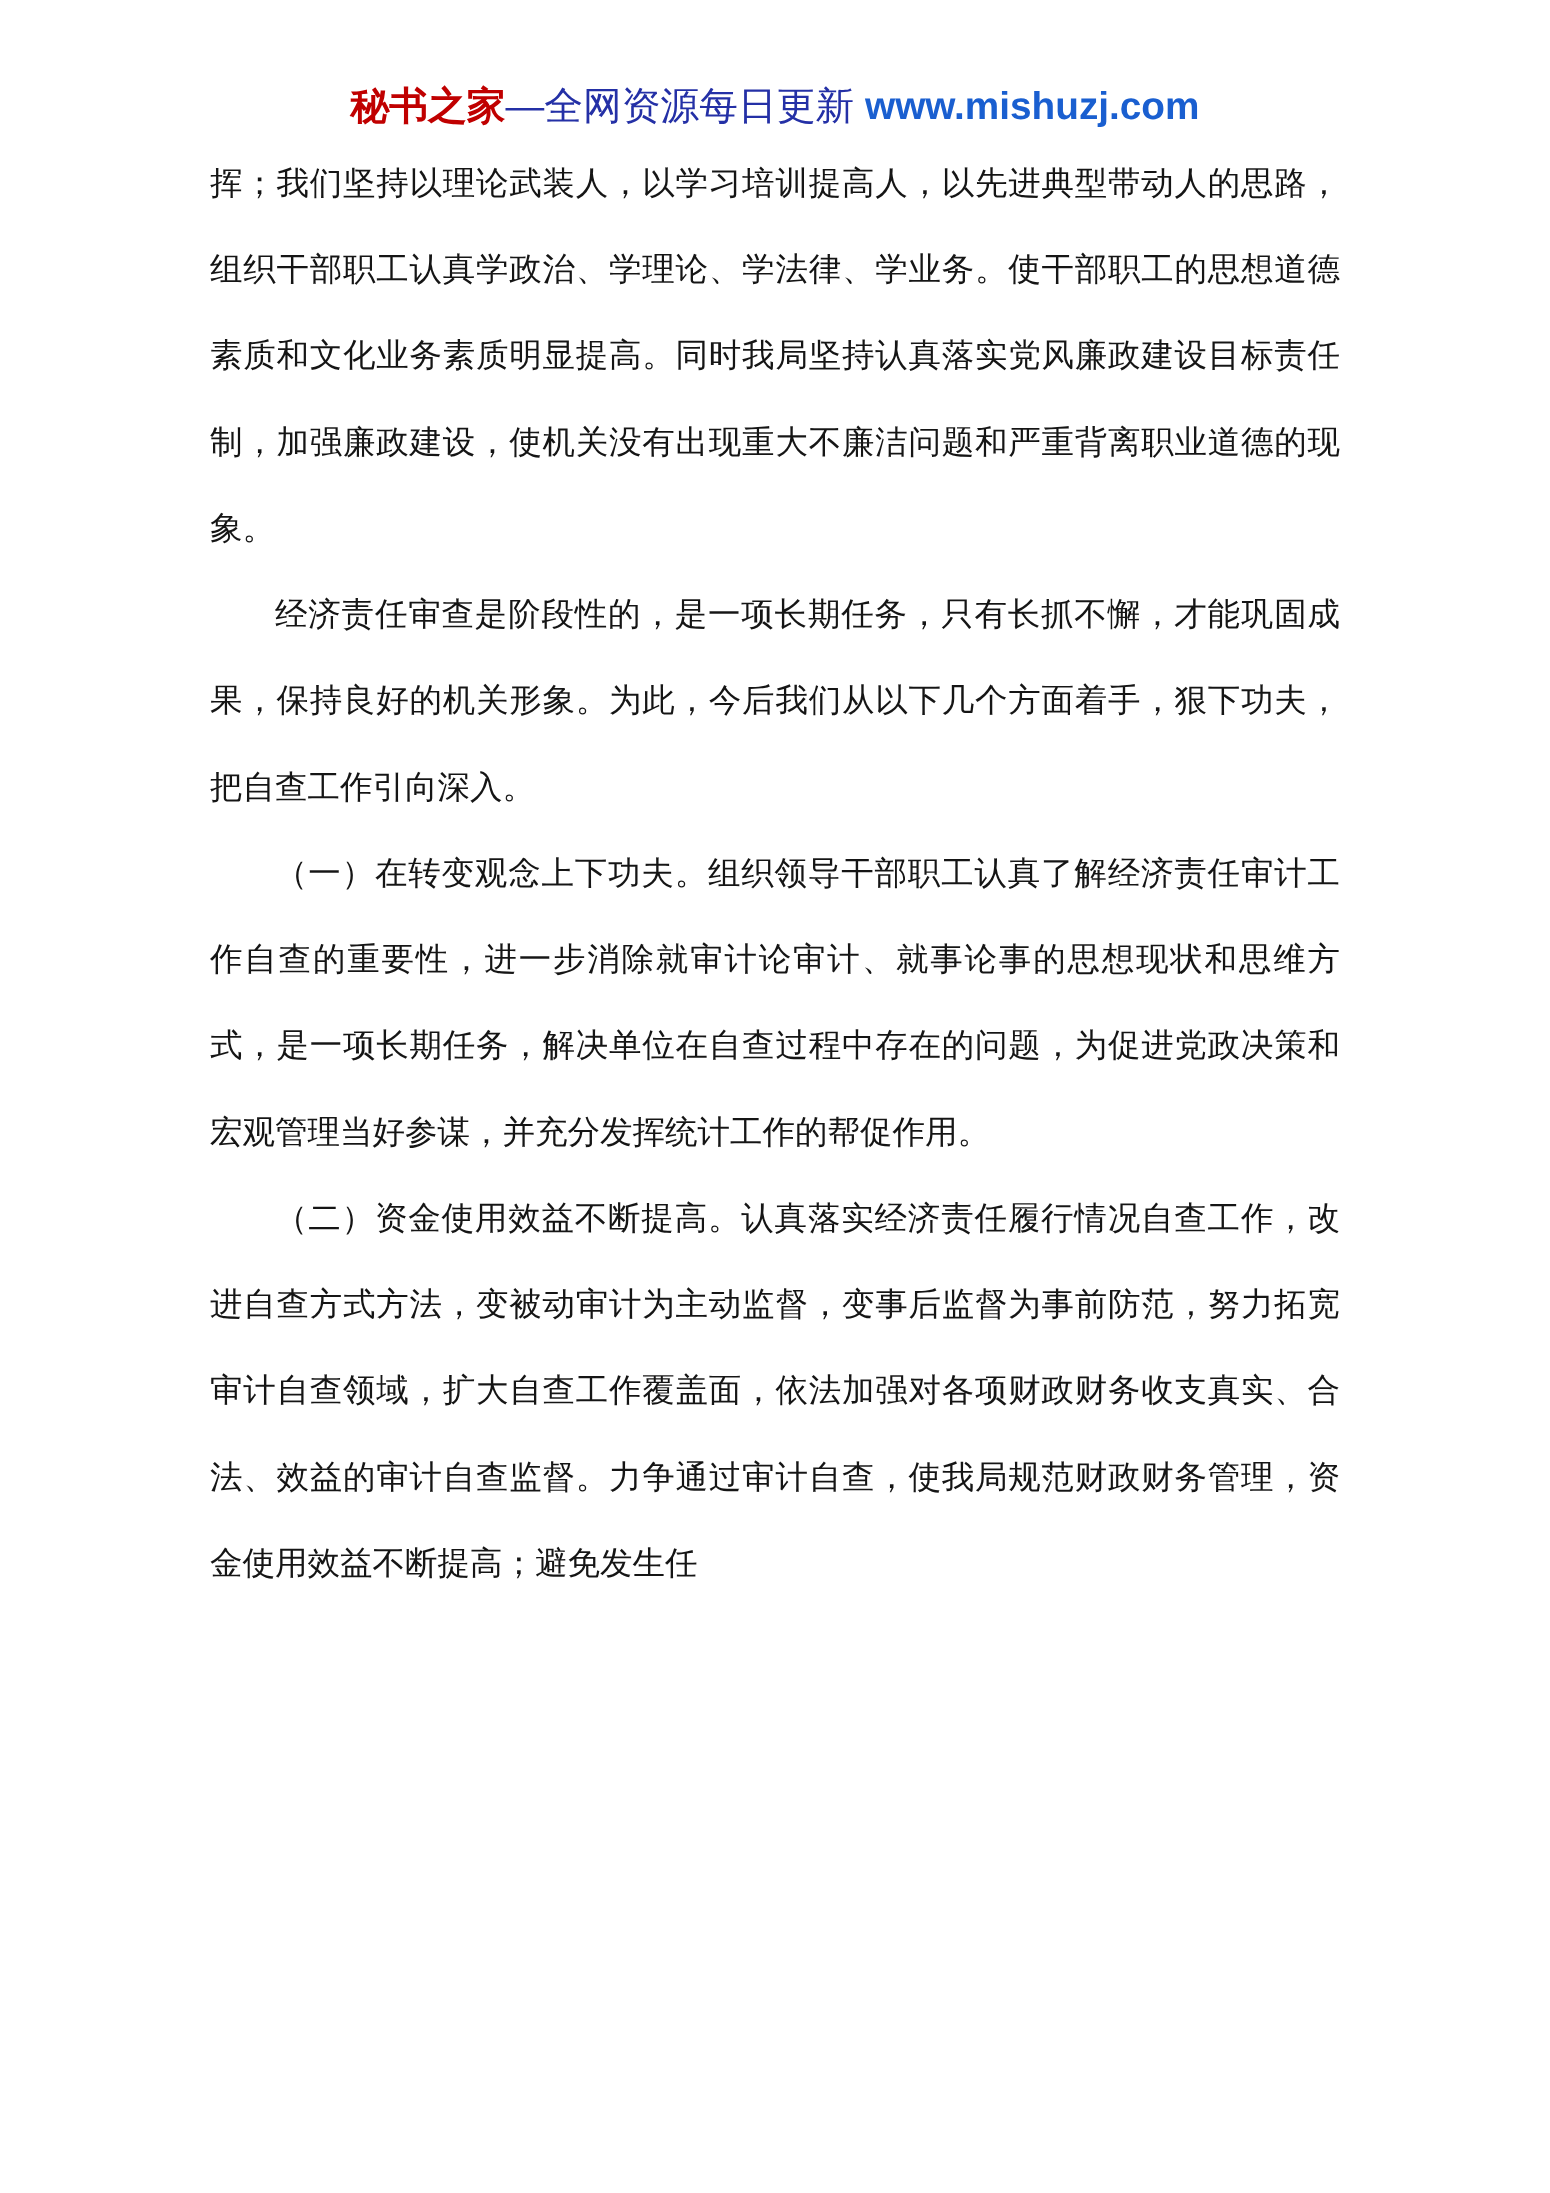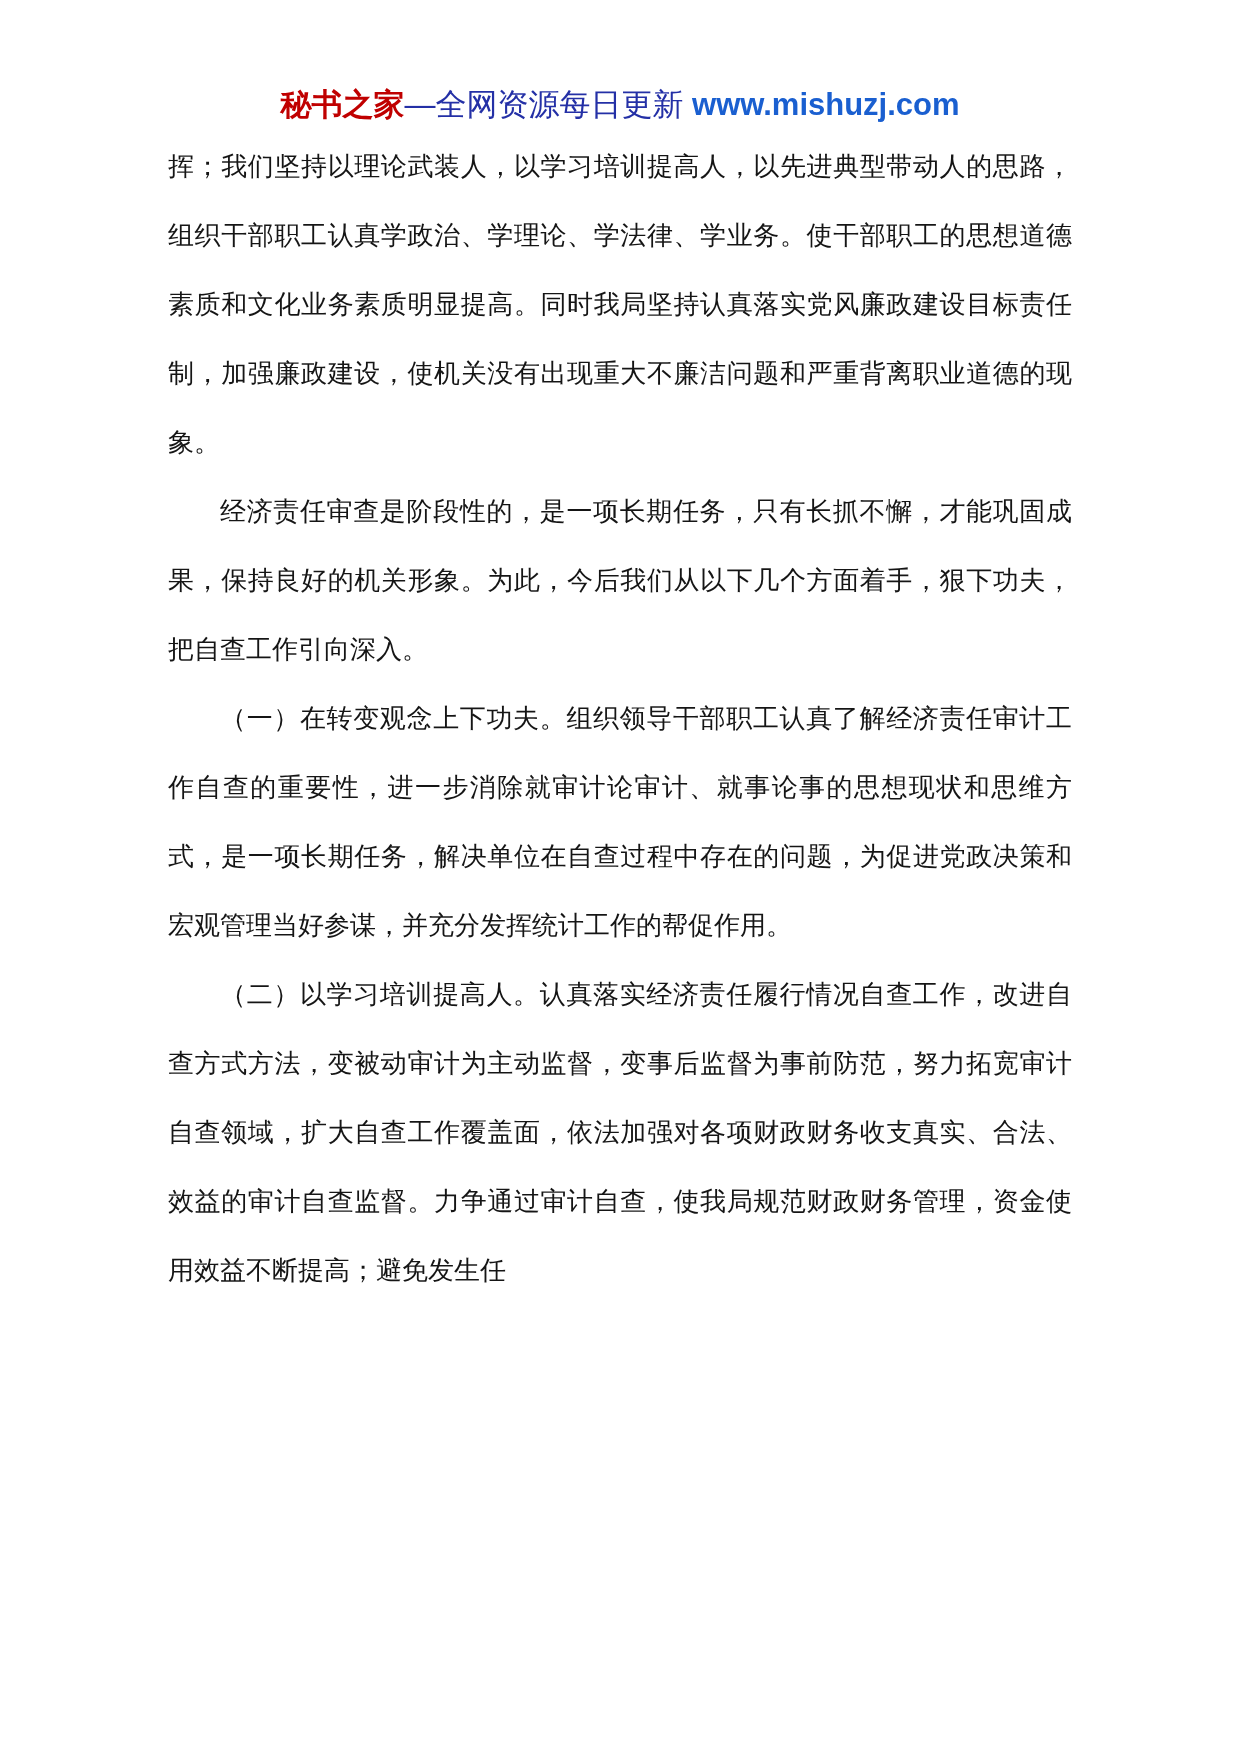--- a/index.html
+++ b/index.html
@@ -10,21 +10,21 @@
   body {
     width: 1240px;
     height: 1754px;
     font-family: "Liberation Sans", "DejaVu Sans", sans-serif;
     overflow: hidden;
   }
   .page {
     box-sizing: border-box;
     width: 1240px;
     height: 1754px;
-    padding: 84px 168px 0 168px;
+    padding: 64px 168px 0 168px;
     background: #ffffff;
   }
   .doc-header {
     text-align: center;
     font-size: 31px;
     line-height: 42px;
     white-space: nowrap;
     margin-bottom: 6px;
   }
   .doc-header .brand {
@@ -69,18 +69,18 @@
 
     <p class="indent">
       <span class="lead"></span><span>经济责任审查是阶段性的，是一项长期任务，只有长抓不懈，才能巩固成果，保持良好的机关形象。为此，今后我们从以下几个方面着手，狠下功夫，把自查工作引向深入。</span>
     </p>
 
     <p class="indent">
       <span class="lead">（一）在转变观念上下功夫。</span><span>组织领导干部职工认真了解经济责任审计工作自查的重要性，进一步消除就审计论审计、就事论事的思想现状和思维方式，是一项长期任务，解决单位在自查过程中存在的问题，为促进党政决策和宏观管理当好参谋，并充分发挥统计工作的帮促作用。</span>
     </p>
 
     <p class="indent">
-      <span class="lead">（二）以学习培训提高人。</span><span>认真落实经济责任履行情况自查工作，改进自查方式方法，变被动审计为主动监督，变事后监督为事前防范，努力拓宽审计自查领域，扩大自查工作覆盖面，依法加强对各项财政财务收支真实、合法、效益的审计自查监督。力争通过审计自查，使我局规范财政财务管理，资金使用效益不断提高；避免发生任</span>
+      <span class="lead">（二）资金使用效益不断提高。</span><span>认真落实经济责任履行情况自查工作，改进自查方式方法，变被动审计为主动监督，变事后监督为事前防范，努力拓宽审计自查领域，扩大自查工作覆盖面，依法加强对各项财政财务收支真实、合法、效益的审计自查监督。力争通过审计自查，使我局规范财政财务管理，资金使用效益不断提高；避免发生任</span>
     </p>
 
   </div>
 
 </div>
 
 </body></html>

